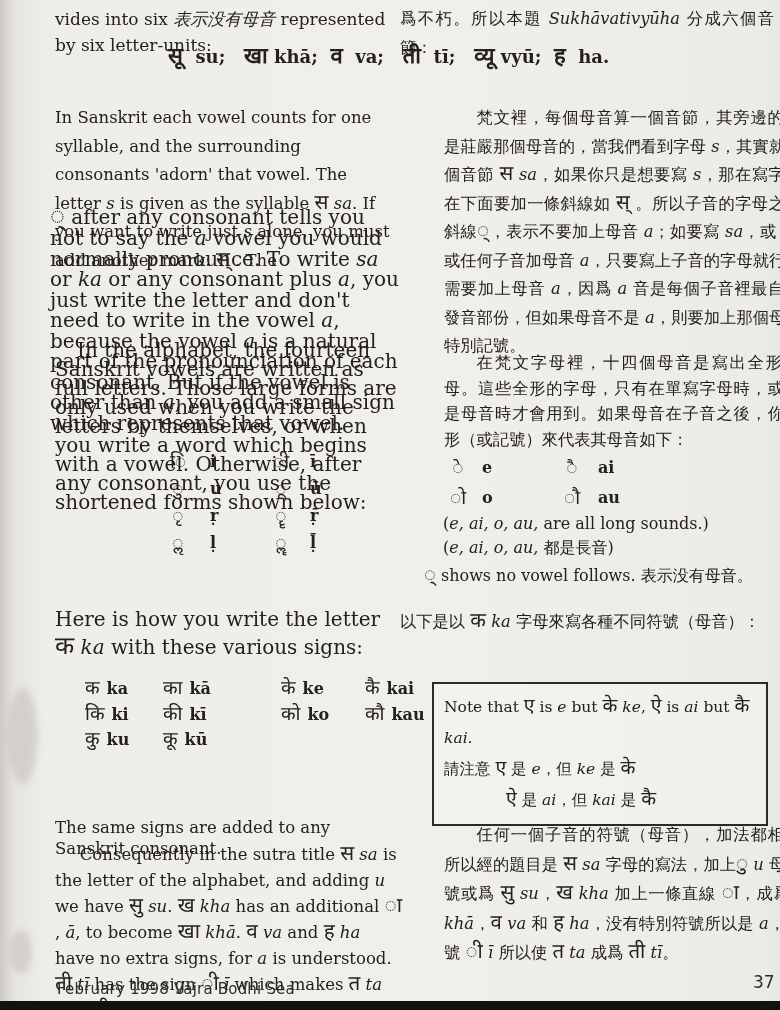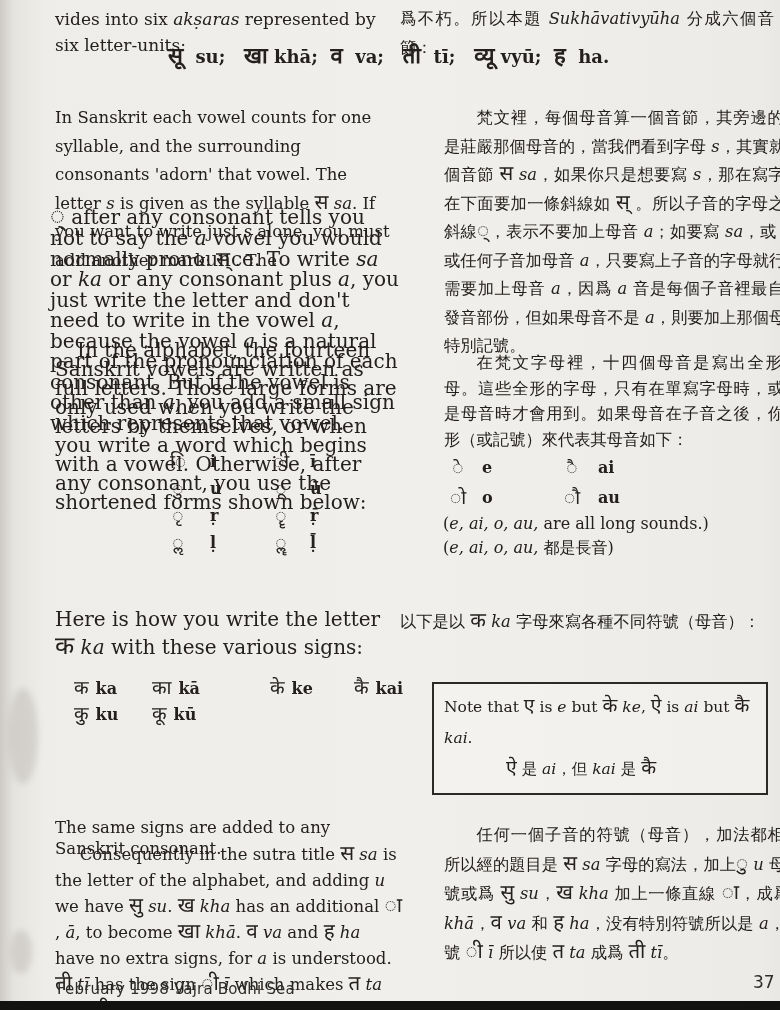--- a/index.html
+++ b/index.html
@@ -39,21 +39,21 @@
   .smudge{position:absolute;border-radius:50%;background:#b9b6b1;filter:blur(3px);opacity:.45;}
 </style>
 </head>
 <body>
 
 <div class="page">
 
   <div class="smudge" style="left:8px;top:688px;width:30px;height:96px;"></div>
   <div class="smudge" style="left:10px;top:930px;width:22px;height:44px;"></div>
 
-  <div class="blk en" style="left:55px;top:6px;width:344px;font-size:17px;line-height:26px;">vides into six <span class="i">akṣaras</span> represented by six letter-units:</div>
+  <div class="blk en" style="left:55px;top:6px;width:344px;font-size:17px;line-height:26px;">vides into six <span class="i">表示没有母音</span> represented by six letter-units:</div>
   <div class="blk zh" style="left:400px;top:5px;width:374px;">爲不朽。所以本題  <span class="i">Sukhāvativyūha</span> 分成六個音節：</div>
   <div class="blk syll" style="left:168px;top:44px;"><span class="dv">सू</span><span class="b">  su;   </span><span class="dv">खा</span><span class="b"> khā;  </span><span class="dv">व</span><span class="b">  va;   </span><span class="dv">ती</span><span class="b">  tī;   </span><span class="dv">व्यू</span><span class="b"> vyū;  </span><span class="dv">ह</span><span class="b">  ha.</span></div>
 
   <div class="blk en" style="left:55px;top:104px;width:342px;font-size:16.5px;line-height:28.5px;">In Sanskrit each vowel counts for one syllable, and the surrounding consonants 'adorn' that vowel.  The letter <span class="i">s</span> is given as the syllable <span class="dv">स</span> <span class="i">sa</span>.  If you want to write just <span class="i">s</span> alone, you must add another mark:  <span class="dv">स्</span> .  The</div>
   <div class="blk en" style="left:50px;top:203px;width:349px;"><span class="dv">्</span> after any consonant tells you not to say the <span class="i">a</span> vowel you would normally pronounce.  To write <span class="i">sa</span> or <span class="i">ka</span> or any consonant plus <span class="i">a</span>, you just write the letter and don't need to write in the vowel <span class="i">a</span>, because the vowel <span class="i">a</span> is a natural part of the pronounciation of each consonant.  But if the vowel is other than <span class="i">a</span>, you add a small sign which represents that vowel.</div>
   <div class="blk en indent" style="left:55px;top:341px;width:345px;line-height:19px;">In the alphabet, the fourteen Sanskrit vowels are written as full letters.  Those large forms are only used when you write the letters by themselves, or when you write a word which begins with a vowel.  Otherwise, after any consonant, you use the shortened forms shown below:</div>
 
   <div class="blk vtable" style="left:150px;top:448px;">
     <div class="vt-row">
       <span class="vt-c s">ि</span>
@@ -93,41 +93,49 @@
     </div>
     <div class="rt-row">
       <span class="vt-c s">ो</span>
       <span class="vt-c l">o</span>
       <span class="vt-c s">ौ</span>
       <span class="vt-c l">au</span>
     </div>
   </div>
   <div class="blk en" style="left:443px;top:514px;font-size:16px;">(<span class="i">e, ai, o, au,</span> are all long sounds.)</div>
   <div class="blk en" style="left:443px;top:538px;font-size:16px;">(<span class="i">e, ai, o, au,</span> 都是長音)</div>
+  <div class="blk en" style="left:424px;top:564px;font-size:16px;"><span class="dv">्</span>  shows no vowel follows. 表示没有母音。</div>
 
   <div class="blk en" style="left:55px;top:606px;width:346px;font-size:20px;line-height:27px;">Here is how you write the letter <span class="dv">क</span> <span class="i">ka</span> with these various signs:</div>
   <div class="blk zh" style="left:400px;top:608px;width:374px;">以下是以 <span class="dv">क</span> <span class="i">ka</span> 字母來寫各種不同符號（母音）：</div>
 
-  <div class="blk ktable" style="left:74px;top:674px;">
+  <div class="blk ktable" style="left:85px;top:674px;">
     <div class="kt-row">
       <span class="kt-cell"><span class="kdv">क</span><span class="krm">ka</span></span>
       <span class="kt-cell"><span class="kdv">का</span><span class="krm">kā</span></span>
       <span class="kt-cell"><span class="kdv">के</span><span class="krm">ke</span></span>
       <span class="kt-cell"><span class="kdv">कै</span><span class="krm">kai</span></span>
+    </div>
+    <div class="kt-row">
+      <span class="kt-cell"><span class="kdv">कि</span><span class="krm">ki</span></span>
+      <span class="kt-cell"><span class="kdv">की</span><span class="krm">kī</span></span>
+      <span class="kt-cell"><span class="kdv">को</span><span class="krm">ko</span></span>
+      <span class="kt-cell"><span class="kdv">कौ</span><span class="krm">kau</span></span>
     </div>
     <div class="kt-row">
       <span class="kt-cell"><span class="kdv">कु</span><span class="krm">ku</span></span>
       <span class="kt-cell"><span class="kdv">कू</span><span class="krm">kū</span></span>
       <span class="kt-cell"></span>
       <span class="kt-cell"></span>
     </div>
   </div>
 
   <div class="blk notebox" style="left:432px;top:682px;">
     <div class="nb-line">Note that <span class="dv">ए</span> is <span class="i">e</span> but <span class="dv">के</span> <span class="i">ke</span>, <span class="dv">ऐ</span> is <span class="i">ai</span> but <span class="dv">कै</span> <span class="i">kai</span>.</div>
+    <div class="nb-line">請注意  <span class="dv">ए</span> 是 <span class="i">e</span>，但 <span class="i">ke</span> 是 <span class="dv">के</span></div>
     <div class="nb-line nb-indent"><span class="dv">ऐ</span> 是 <span class="i">ai</span>，但 <span class="i">kai</span> 是 <span class="dv">कै</span></div>
   </div>
 
   <div class="blk en" style="left:55px;top:818px;width:350px;font-size:16.5px;">The same signs are added to any Sanskrit consonant.</div>
   <div class="blk en indent15" style="left:55px;top:842px;width:349px;font-size:16.5px;line-height:26px;">Consequently in the sutra title  <span class="dv">स</span> <span class="i">sa</span> is the letter of the alphabet, and adding  <span class="i">u</span> we have <span class="dv">सु</span> <span class="i">su</span>.  <span class="dv">ख</span> <span class="i">kha</span> has an additional <span class="dv">ा</span> , <span class="i">ā</span>, to become <span class="dv">खा</span> <span class="i">khā</span>.  <span class="dv">व</span> <span class="i">va</span> and <span class="dv">ह</span> <span class="i">ha</span> have no extra signs, for <span class="i">a</span> is understood.  <span class="dv">ती</span> <span class="i">tī</span> has the sign <span class="dv">ी</span> <span class="i">ī</span> which makes <span class="dv">त</span> <span class="i">ta</span> into <span class="dv">ती</span> <span class="i">tī</span>.</div>
   <div class="blk zh indent2" style="left:400px;top:820px;width:374px;line-height:29.5px;">任何一個子音的符號（母音），加法都相同。所以經的題目是 <span class="dv">स</span> <span class="i">sa</span> 字母的寫法，加上<span class="dv">ु</span> <span class="i">u</span> 母音符號或爲 <span class="dv">सु</span> <span class="i">su</span>，<span class="dv">ख</span> <span class="i">kha</span> 加上一條直線 <span class="dv">ा</span>，成爲 <span class="dv">खा</span> <span class="i">khā</span>，<span class="dv">व</span> <span class="i">va</span> 和 <span class="dv">ह</span> <span class="i">ha</span>，没有特別符號所以是 <span class="i">a</span>，有符號 <span class="dv">ी</span> <span class="i">ī</span> 所以使 <span class="dv">त</span> <span class="i">ta</span> 成爲 <span class="dv">ती</span> <span class="i">tī</span>。</div>
 
   <div class="blk sans footer" style="left:57px;top:980px;">February  1998   Vajra Bodhi Sea</div>
   <div class="blk sans pagenum" style="left:737px;top:972px;">37</div>
   <div class="botbar"></div>

